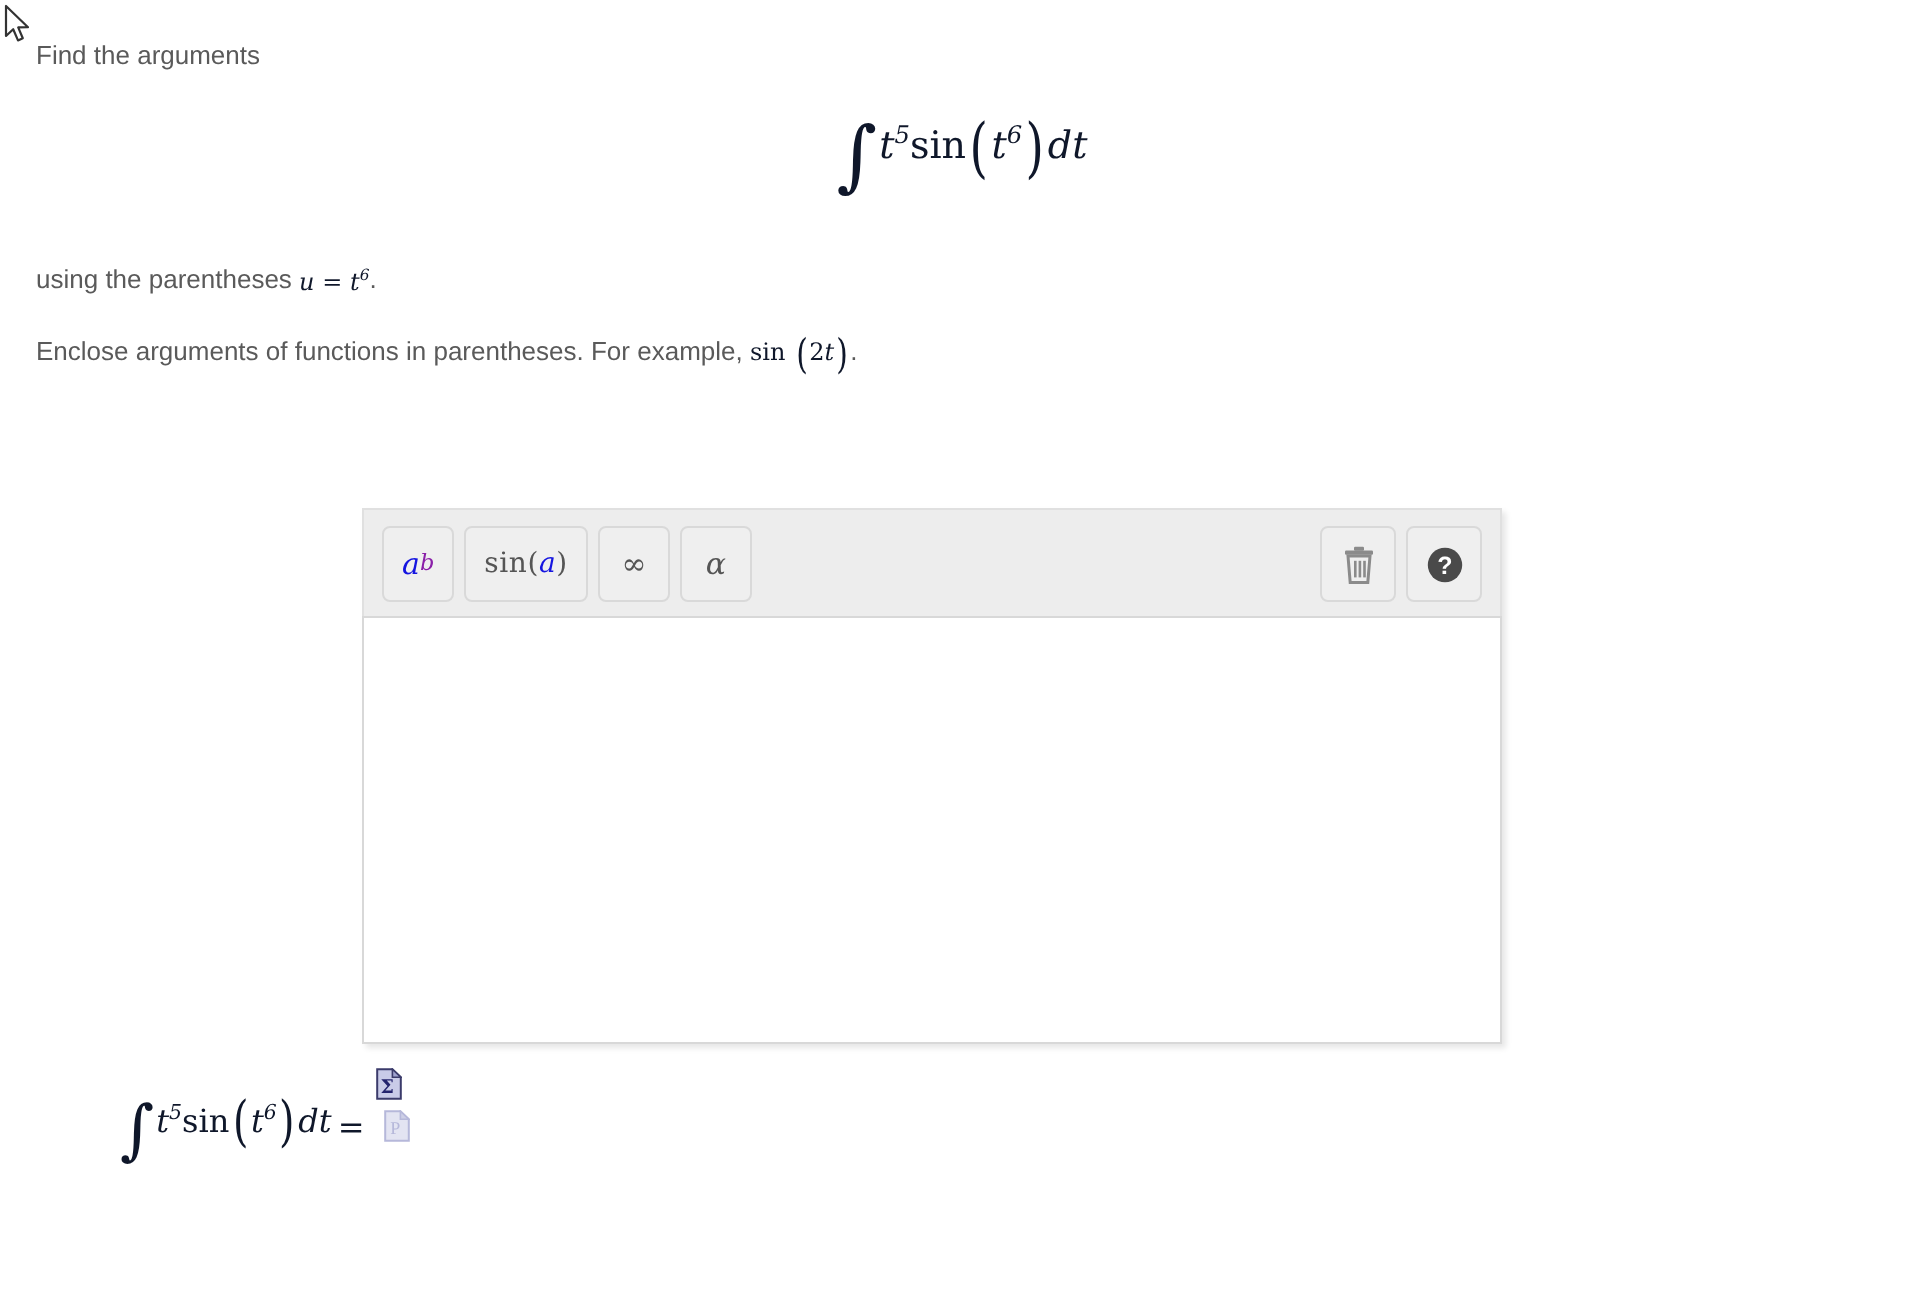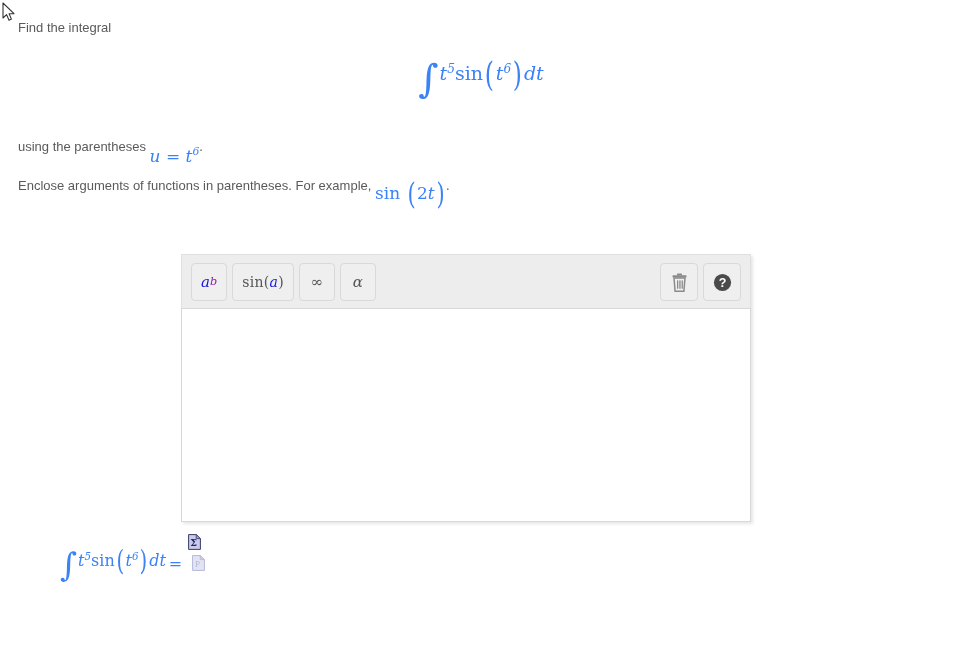--- a/index.html
+++ b/index.html
@@ -35,21 +35,21 @@
     color: #5a5a5a;
     white-space: nowrap;
   }
   #prompt-line   { left: 18px; top: 20px; }
   #subst-line    { left: 18px; top: 132px; }
   #enclose-line  { left: 18px; top: 168px; }
 
   
   .math {
     font-family: "DejaVu Serif", "Liberation Serif", serif;
-    color: #3b82f6;
+    color: #0f172a;
     font-style: normal;
     white-space: nowrap;
     display: inline-block;
     vertical-align: middle;
   }
   .math .var { font-style: italic; }
   .math .op  { font-style: normal; }
   .math sup {
     font-size: 0.64em;
     vertical-align: super;
@@ -78,21 +78,21 @@
   #display-integral {
     position: absolute;
     left: 0;
     top: 62px;
     width: 962px;
     text-align: center;
     font-size: 19px;
   }
 
   
-  .inline-math { font-size: 17px; margin-top: 16px; }
+  .inline-math { font-size: 12px; }
 
   
   #math-editor {
     position: absolute;
     left: 181px;
     top: 254px;
     width: 570px;
     height: 268px;
     background: #ffffff;
     box-shadow: 2px 2px 3px rgba(0,0,0,0.10);
@@ -193,21 +193,21 @@
   #sigma-doc-icon { left: 1px; top: -12px; }
   #answer-doc-icon { left: 5px; top: 9px; }
 </style>
 </head>
 <body>
 
 <svg class="cursor" viewBox="0 0 14 20">
   <path d="M1 1 L1 16 L4.6 12.6 L7.0 18.2 L9.4 17.1 L7.1 11.7 L12 11.6 Z" fill="#ffffff" stroke="#333333" stroke-width="1.1" stroke-linejoin="round"></path>
 </svg>
 
-<div class="q-line" id="prompt-line">Find the integral</div>
+<div class="q-line" id="prompt-line">Find the arguments</div>
 
 <div id="display-integral">
   <span class="math" aria-label="integral of t to the fifth sin t to the sixth dt">
     <span class="intsym">∫</span><span class="var">t</span><sup>5</sup><span class="op">sin</span><span class="bigparen">(</span><span class="var">t</span><sup>6</sup><span class="bigparen">)</span><span class="var">d</span><span class="var">t</span>
   </span>
 </div>
 
 <div class="q-line" id="subst-line">
   <span>using the parentheses </span><span class="math inline-math"><span class="var">u</span> <span class="op">=</span> <span class="var">t</span><sup>6</sup></span><span>.</span>
 </div>

